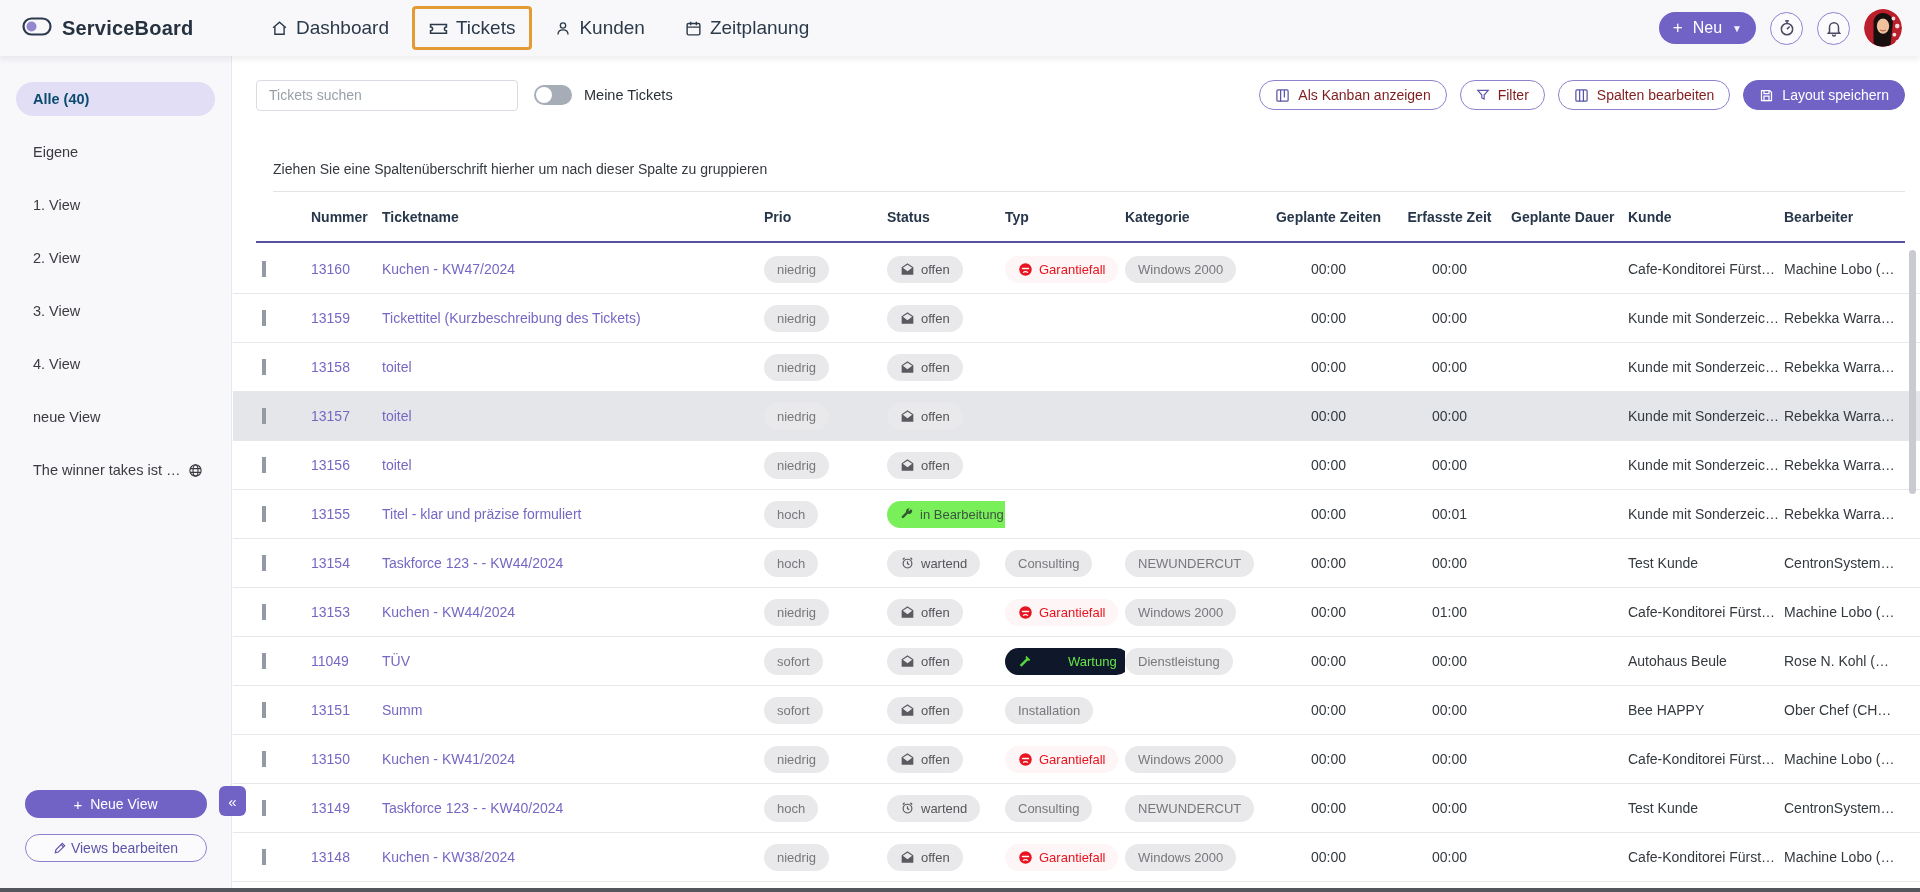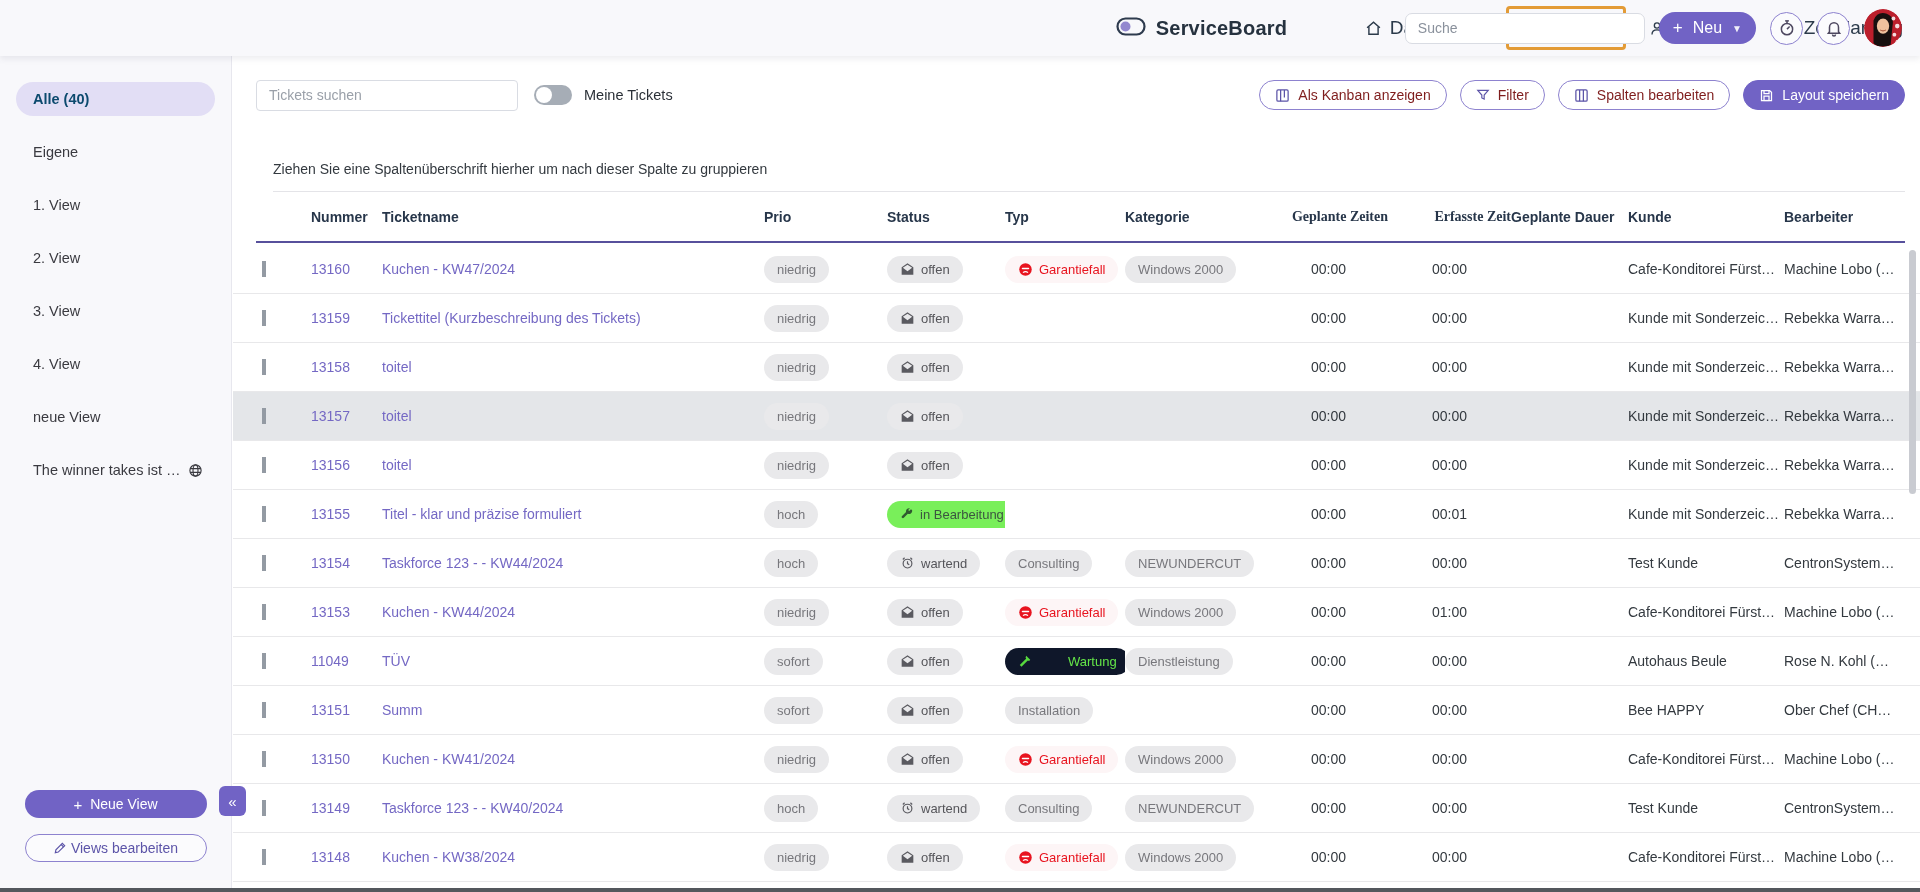--- a/index.html
+++ b/index.html
@@ -1,21 +1,21 @@
 <!DOCTYPE html>
 <html><head>
 <meta charset="utf-8">
 <style>
   * { margin:0; padding:0; box-sizing:border-box; }
   html,body { width:1920px; height:892px; overflow:hidden; }
   body { font-family:"Liberation Sans","DejaVu Sans",sans-serif; background:#ffffff; color:#333; position:relative; }
 
   
   .topbar { position:absolute; top:0; left:0; width:1920px; height:56px; background:#f8f8fb;
-            display:flex; align-items:center; z-index:20; box-shadow:0 3px 6px rgba(80,80,110,0.10);justify-content:flex-end; }
+            display:flex; align-items:center; z-index:20; box-shadow:0 3px 6px rgba(80,80,110,0.10); }
   .logo { display:flex; align-items:center; gap:10px; margin-left:22px; width:200px; }
   .logo-title { font-size:20px; font-weight:600; color:#26323f; letter-spacing:0.2px; }
   .nav { display:flex; align-items:center; margin-left:32px; gap:6px; }
   .nav-item { display:flex; align-items:center; gap:8px; padding:8px 14px; font-size:19px; color:#2b3a4a; cursor:pointer; border:3px solid transparent; border-radius:4px; }
   .nav-item .icon svg { display:block; }
   .nav-item.highlighted { border-color:#e39b36; }
   .top-right { position:absolute; right:18px; top:0; height:56px; display:flex; align-items:center; gap:14px; }
   .top-search { width:240px; height:31px; border:1px solid #d9dce3; border-radius:7px; background:#fff; padding:0 12px; font-size:14px; color:#333; outline:none; }
   .top-search::placeholder { color:#8a919c; }
   .btn-neu { height:32px; background:#7163c5; color:#fff; border:none; border-radius:16px; display:flex; align-items:center; gap:10px; padding:0 14px; font-size:15px; cursor:pointer; }
@@ -54,21 +54,21 @@
   .th { font-size:14px; font-weight:bold; color:#27364a; white-space:nowrap; overflow:hidden; }
   .rows { position:absolute; top:189px; left:0; right:0; bottom:0; overflow:hidden; }
   .trow { height:49px; display:flex; align-items:center; padding-left:23px; padding-right:15px; border-bottom:1px solid #e8e8ea; cursor:pointer; background:#fff; }
   .trow.selected { background:#e4e6e9; }
   .td { font-size:14px; color:#33393f; white-space:nowrap; overflow:hidden; }
   .td.link { color:#7468c4; }
   
   .c-check { width:55px; } .c-nummer { width:71px; } .c-name { width:382px; } .c-prio { width:123px; }
   .c-status { width:118px; } .c-typ { width:120px; } .c-kat { width:144px; } .c-gz { width:119px; text-align:center; }
   .c-ez { width:123px; text-align:center; } .c-gd { width:117px; } .c-kunde { width:156px; } .c-bearb { flex:1; }
-  .thead .c-gz, .thead .c-ez { text-align:right;font-family:Liberation Serif, serif; }
+  .thead .c-gz, .thead .c-ez { text-align:center; }
 
   .checkbox { width:18px; height:18px; border:2px solid #939aa3; border-radius:3px; background:#fff; margin-left:6px; cursor:pointer; }
 
   .pill { display:inline-flex; align-items:center; gap:6px; height:27px; padding:0 13px; border-radius:14px; font-size:13px; white-space:nowrap; }
   .pill .icon { display:flex; }
   .pill.gray { background:#e9e9eb; color:#77777c; }
   .pill.status-gray { background:#e9e9eb; color:#55555a; }
   .pill.green { background:#79ef5a; color:#3c5640; }
   .pill.red { background:#fdf5f6; color:#e8141f; }
   .pill.green-text { background:#0f172a; color:#64e648;gap:36px; }
@@ -120,21 +120,20 @@
         <span class="icon">
           <svg width="17" height="17" viewBox="0 0 24 24" fill="none" stroke="#2b3a4a" stroke-width="2">
             <rect x="3" y="5" width="18" height="16" rx="2"></rect>
             <path d="M3 10 h18 M8 2.5 v5 M16 2.5 v5"></path>
           </svg>
         </span>
         <span>Zeitplanung</span>
       </div>
     </nav>
   <div class="top-right">
-    <input class="top-search" placeholder="Suche" style="">
     <button class="btn-neu">
       <span style="font-size:17px;">+</span>
       <span style="font-size:16px;">Neu</span>
       <span class="caret">▼</span>
     </button>
     <button class="circle-btn">
       <span style="display:flex;">
         <svg width="18" height="18" viewBox="0 0 24 24" fill="none" stroke="#4e4860" stroke-width="2">
             <circle cx="12" cy="13.5" r="7.5"></circle>
             <path d="M12 13.5 L15.5 10"></path>

